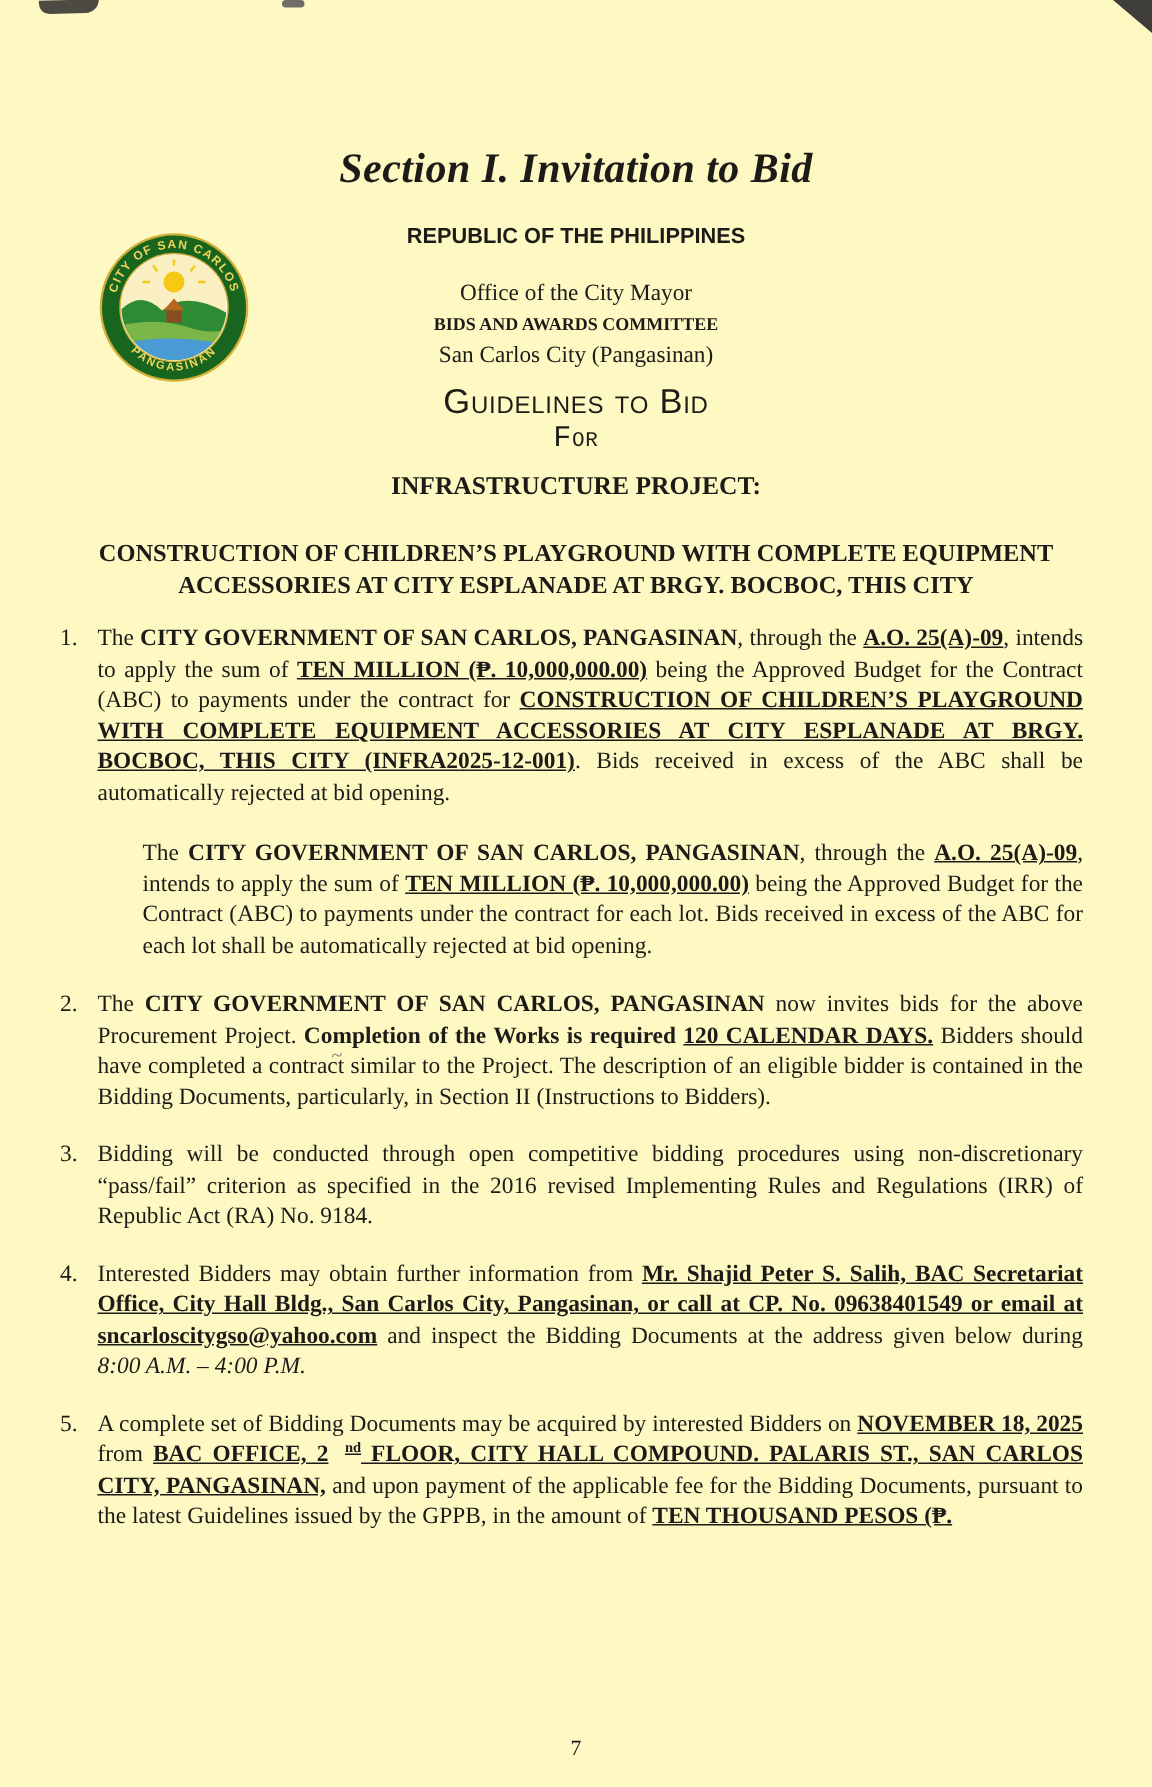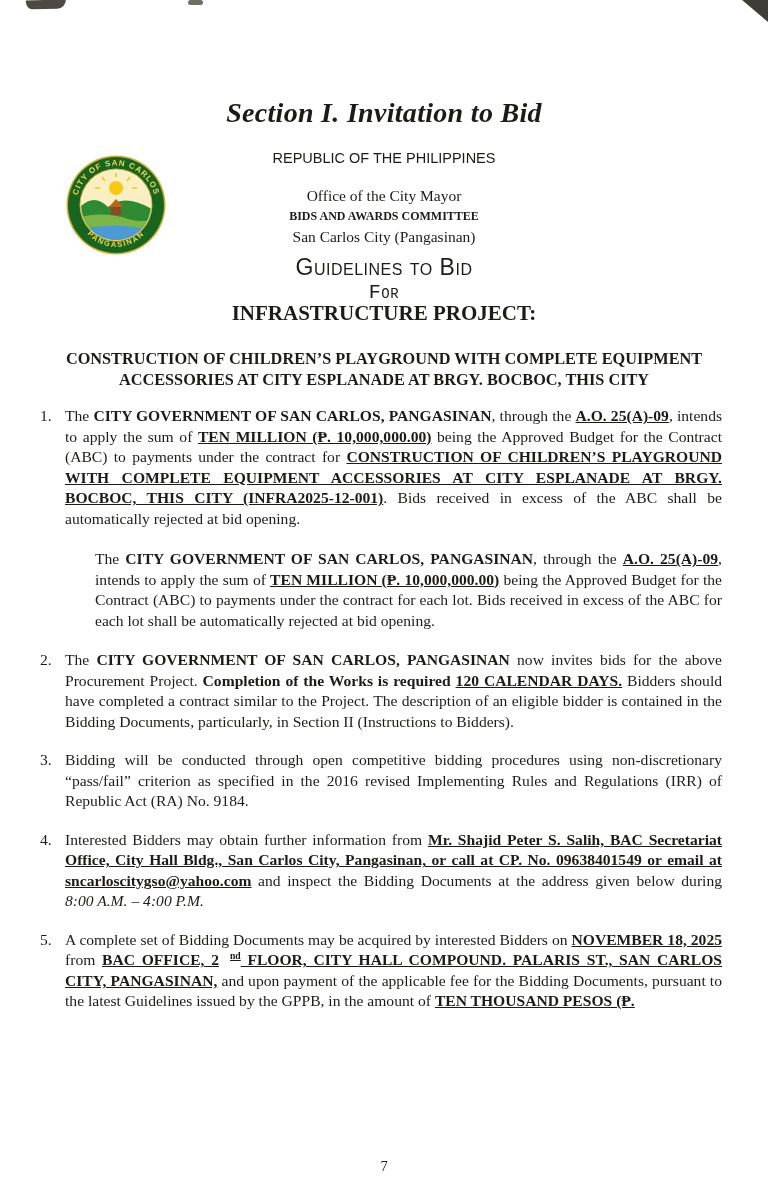--- a/index.html
+++ b/index.html
@@ -1,21 +1,21 @@
 <!DOCTYPE html>
 <html><head>
 <meta charset="utf-8">
 <style>
   html, body { margin:0; padding:0; background:#e9e7e2; }
   .page {
     position: relative;
     width: 768px;
     height: 1191px;
     margin: 0 auto;
-    background: #ffffff;
+    background: #fef9c3;
     color: #1d1b17;
     font-family: "Liberation Serif", serif;
     overflow: hidden;
   }
 
   
   .artifact { position:absolute; background:#4c4a43; }
   .artifact.tl { left:26px; top:0; width:40px; height:9px; border-radius:0 0 9px 7px; transform:rotate(-1.5deg); }
   .artifact.tr { right:0; top:0; width:26px; height:22px; background:#3f3d37; clip-path:polygon(0 0, 100% 0, 100% 100%); }
   .artifact.speck { left:188px; top:0; width:15px; height:5px; border-radius:3px; background:#6f6d65; }
@@ -27,27 +27,27 @@
     text-align: center;
     font-size: 28px;
     font-weight: bold;
     font-style: italic;
     font-family: "Liberation Serif", serif;
     letter-spacing: .3px;
   }
 
   .header { position: relative; margin-top: 20px; text-align: center; }
   .seal { position: absolute; left: 66px; top: 6px; width: 100px; height: 100px; }
-  .h-republic   { font-family: "Liberation Sans", sans-serif; font-weight: normal; font-size: 14.5px; line-height: 18px; }
+  .h-republic   { font-family: "Liberation Sans", sans-serif; font-weight: bold; font-size: 14.5px; line-height: 18px; }
   .h-office     { font-size: 15.5px; line-height: 19px; margin-top: 19px; }
   .h-committee  { font-size: 12px; font-weight: bold; line-height: 20px; margin-top: 1px; }
   .h-city       { font-size: 15.5px; line-height: 19px; margin-top: 1px; }
   .h-invitation { font-family: "Liberation Sans", sans-serif; font-variant: small-caps; font-size: 23px; line-height: 27px; margin-top: 8px; letter-spacing: .5px; }
   .h-for        { font-family: Liberation Mono, monospace; font-variant: small-caps; font-size: 20px; line-height: 23px; margin-top: 0; letter-spacing: .5px; }
-  .h-project-type { font-size: 21px; font-weight: bold; line-height: 19px; margin-top: 0; }
+  .h-project-type { font-size: 17px; font-weight: bold; line-height: 19px; margin-top: 10px; }
 
   .project-title {
     margin-top: 25px;
     padding: 0 50px;
     text-align: center;
     font-weight: bold;
     font-size: 16.3px;
     line-height: 1.3;
   }
 

